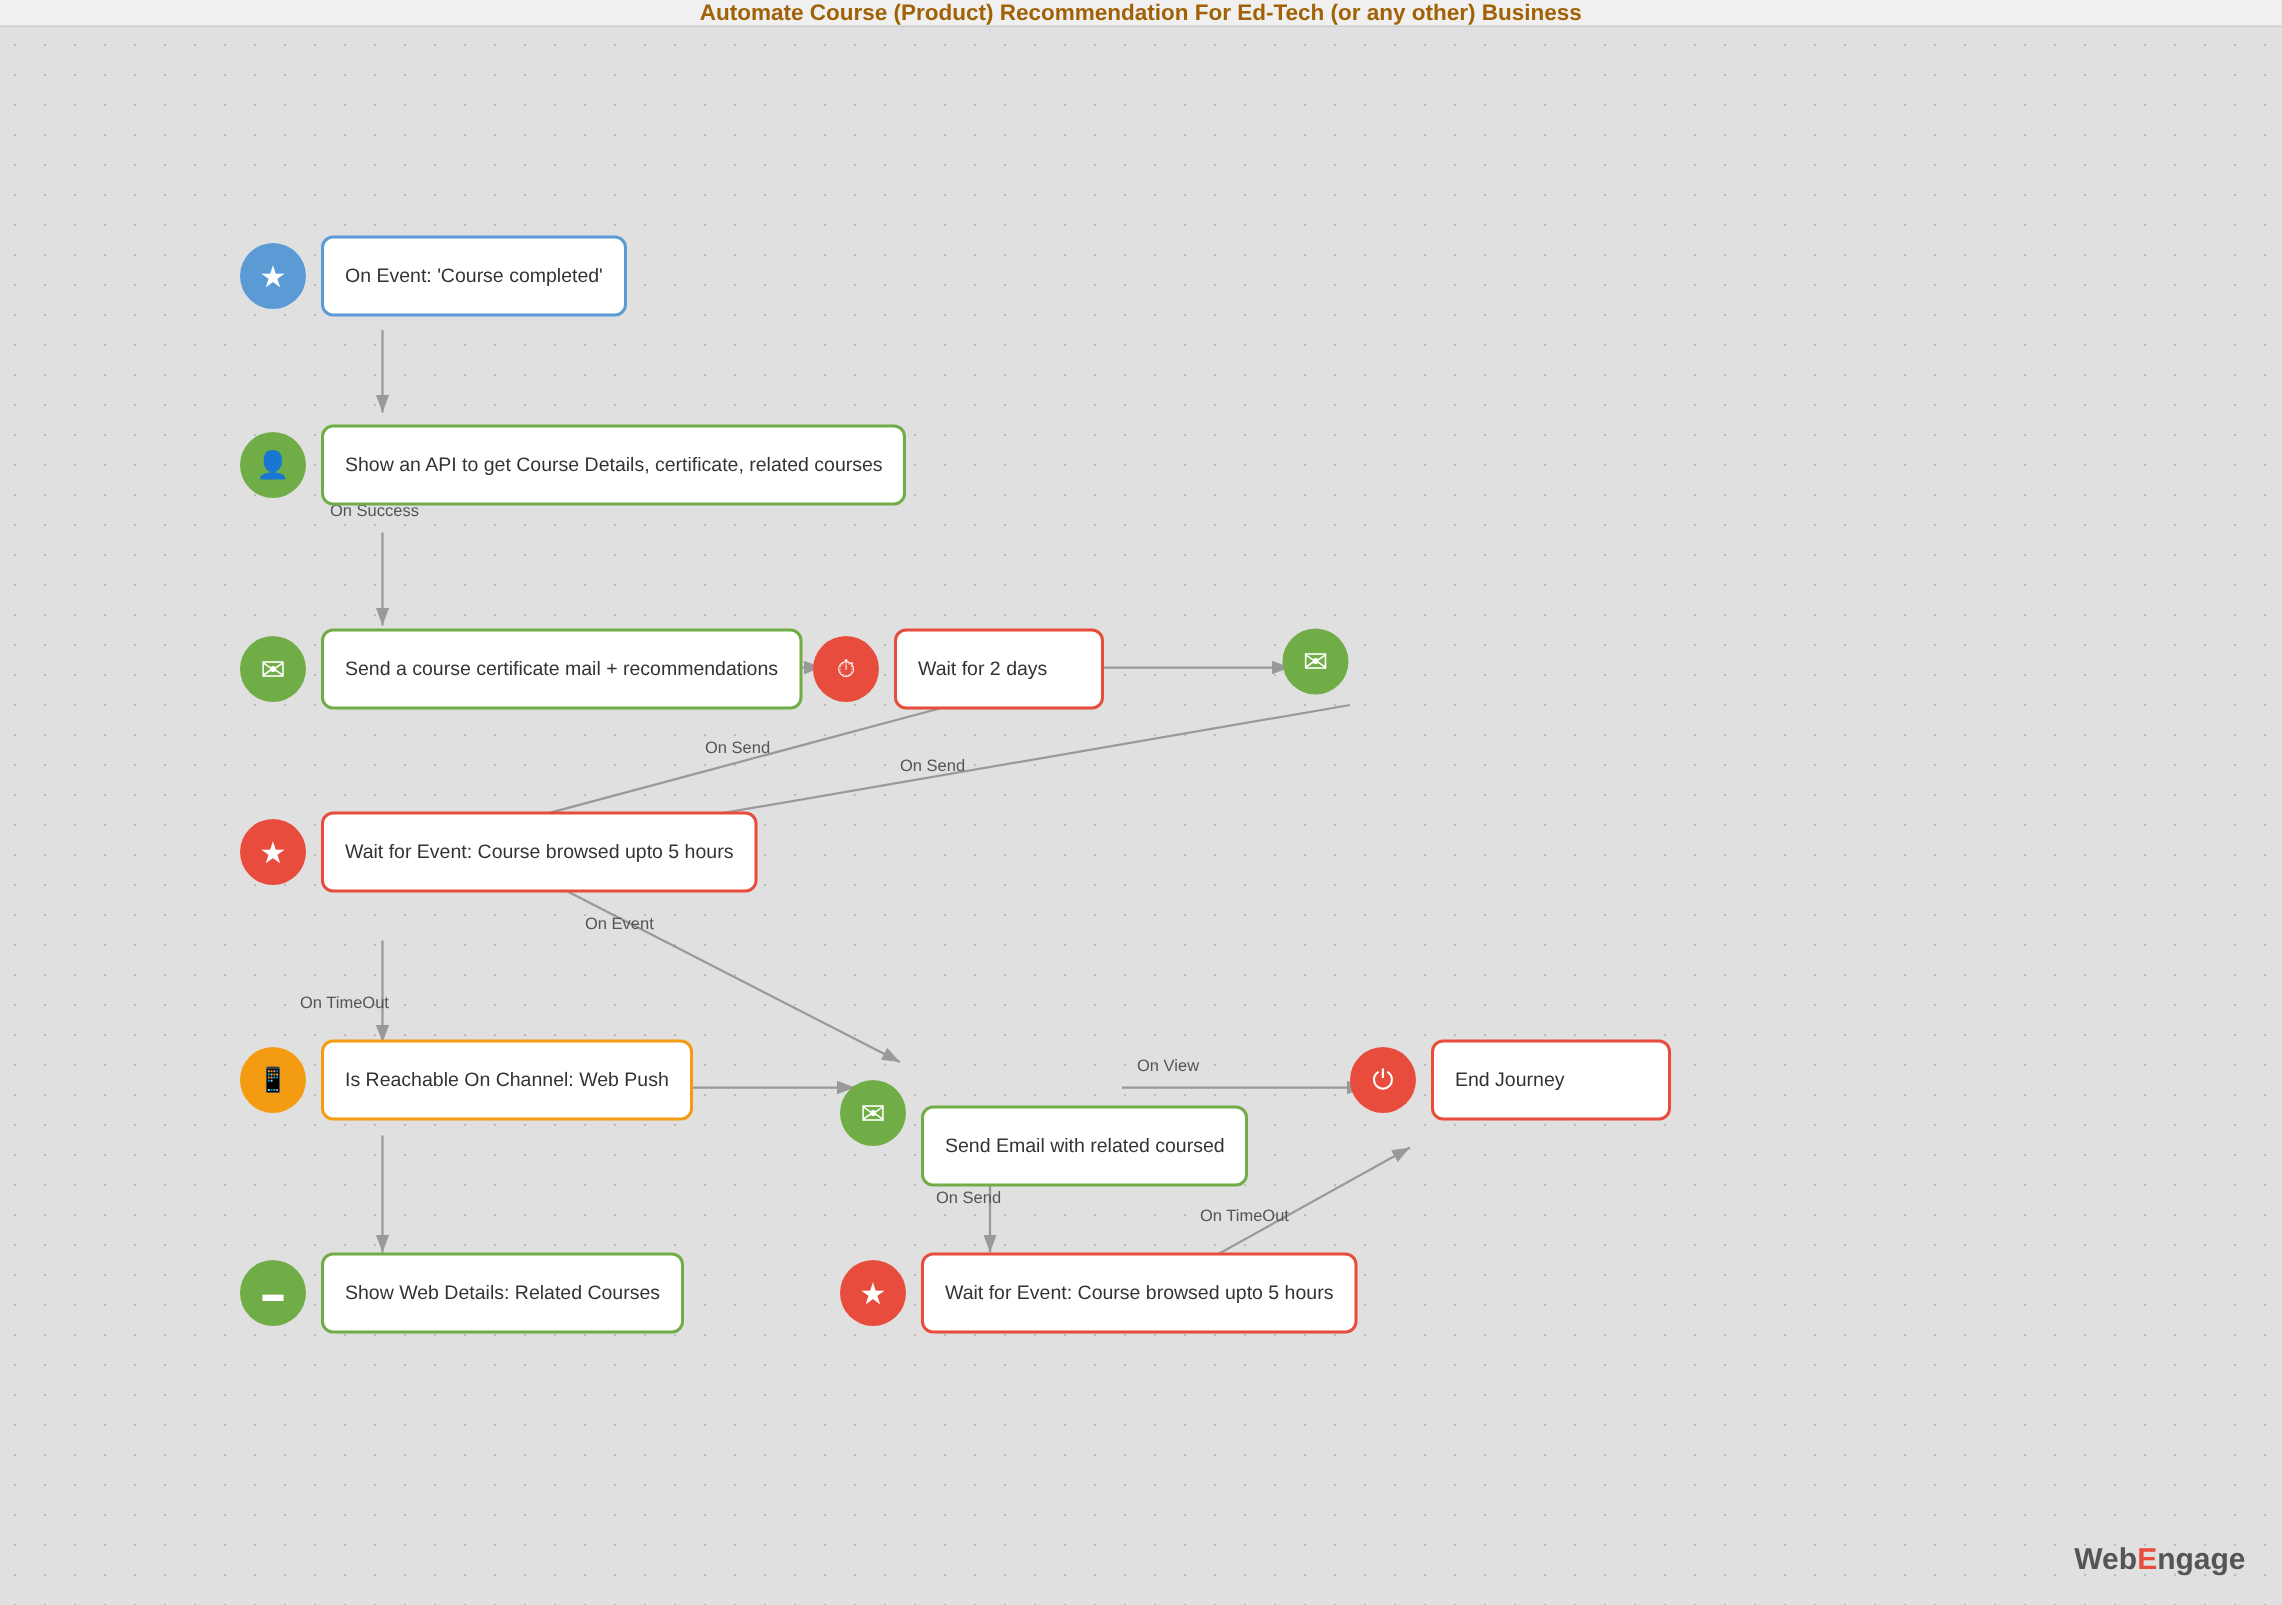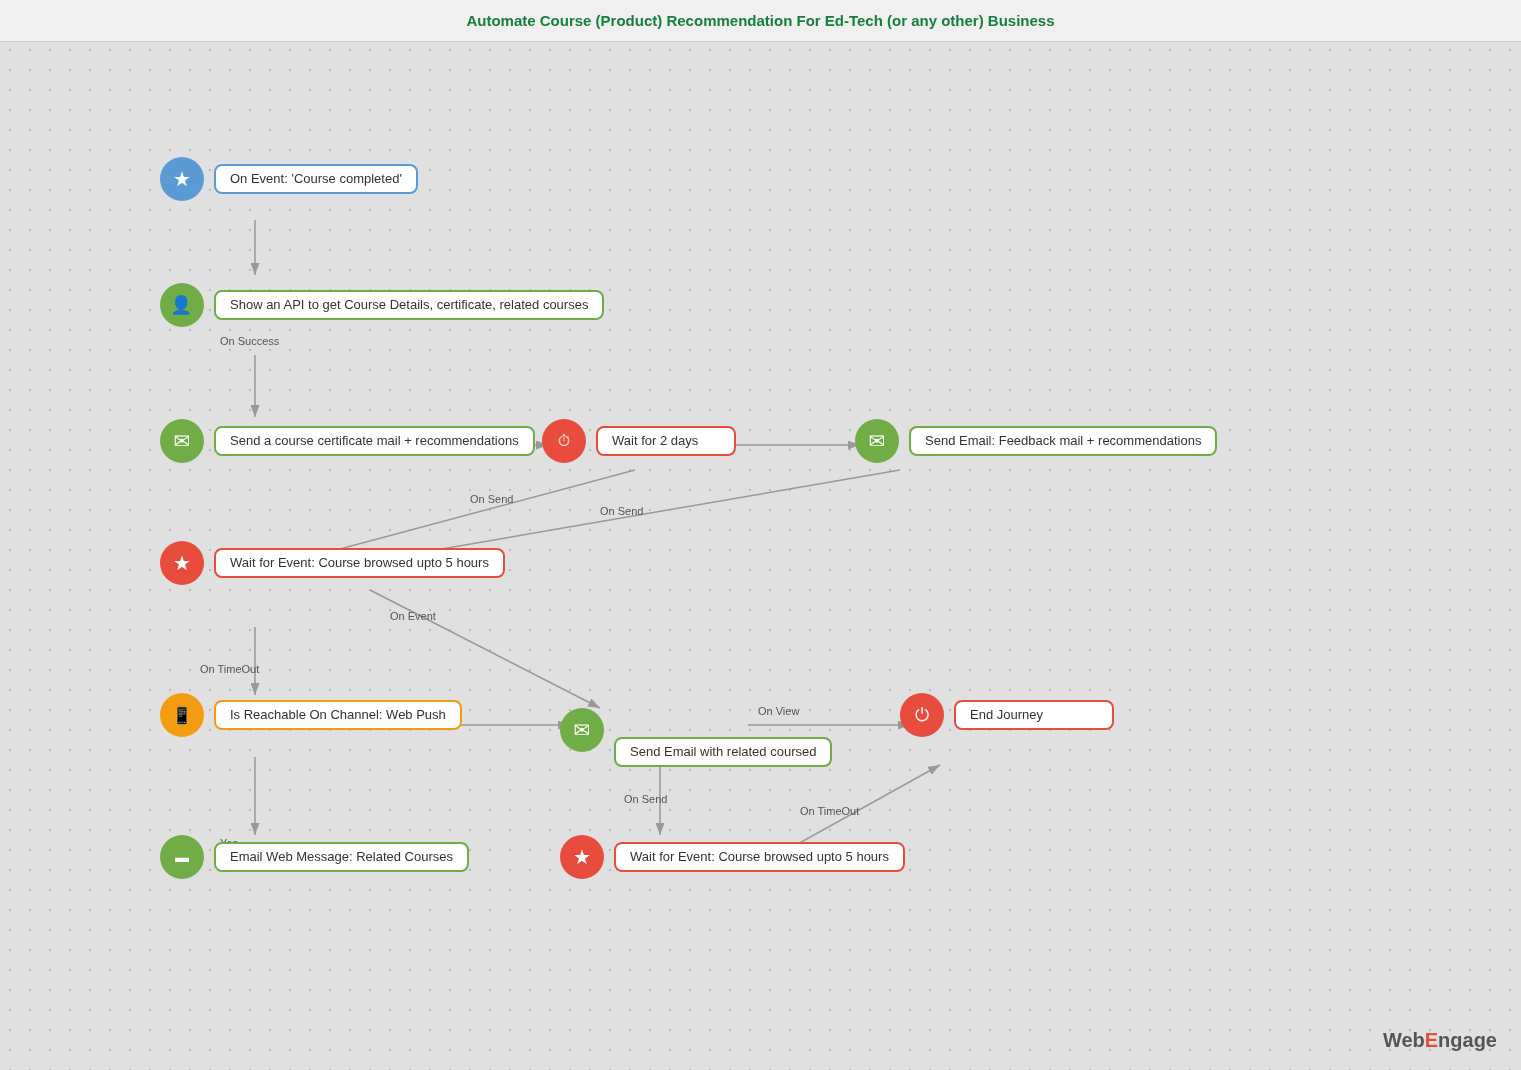--- a/index.html
+++ b/index.html
@@ -16,24 +16,23 @@
       height: 100%;
       background: #e0e0e0;
       background-image: radial-gradient(circle, #bbb 1px, transparent 1px);
       background-size: 20px 20px;
       position: relative;
     }
     .title-bar {
       background: #f0f0f0;
       border-bottom: 1px solid #ccc;
       text-align: center;
-      padding: 12px;
       font-size: 15px;
       font-weight: bold;
-      color: #15803d;
+      color: #a16207;
       position: absolute;
       top: 0; left: 0; right: 0;
       z-index: 10;
     }
     .flow-canvas {
       position: absolute;
       top: 45px;
       left: 0; right: 0; bottom: 0;
     }
     
@@ -49,21 +48,21 @@
       border-radius: 50%;
       display: flex;
       align-items: center;
       justify-content: center;
       flex-shrink: 0;
       color: white;
       font-size: 20px;
     }
     .node-box {
       border-radius: 8px;
-      padding: 4px 14px;
+      padding: 16px 14px;
       font-size: 13px;
       color: #333;
       min-width: 160px;
       line-height: 1.4;
     }
     .node-box.blue-border { border: 2px solid #5b9bd5; background: white; }
     .node-box.green-border { border: 2px solid #70ad47; background: white; }
     .node-box.red-border { border: 2px solid #e74c3c; background: white; }
     .node-box.orange-border { border: 2px solid #f39c12; background: white; }
 
@@ -180,23 +179,20 @@
 
     <div class="node" style="left:542px; top:374px;">
       <div class="node-icon icon-red" style="font-size:16px;">⏱</div>
       <div class="node-box red-border" style="min-width:140px;">
         <span>Wait for 2 days</span>
       </div>
     </div>
 
     <div class="node" style="left:855px; top:374px;">
       <div class="node-icon icon-green">✉</div>
-      <div class="node-box green-border">
-        <span>Send Email: Feedback mail + recommendations</span>
-      </div>
     </div>
 
     <div class="node" style="left:160px; top:496px;">
       <div class="node-icon icon-red">★</div>
       <div class="node-box red-border">
         <span>Wait for  Event: Course browsed upto 5 hours</span>
       </div>
     </div>
 
     <div class="node" style="left:160px; top:648px;">
@@ -216,21 +212,21 @@
     <div class="node" style="left:900px; top:648px;">
       <div class="node-icon icon-red" style="font-size:18px;">⏻</div>
       <div class="node-box red-border" style="min-width:160px;">
         <span>End Journey</span>
       </div>
     </div>
 
     <div class="node" style="left:160px; top:790px;">
       <div class="node-icon icon-green" style="font-size:14px;">▬</div>
       <div class="node-box green-border">
-        <span>Email Web Message: Related Courses</span>
+        <span>Show Web Details: Related Courses</span>
       </div>
     </div>
 
     <div class="node" style="left:560px; top:790px;">
       <div class="node-icon icon-red">★</div>
       <div class="node-box red-border">
         <span>Wait for  Event: Course browsed upto 5 hours</span>
       </div>
     </div>
 

